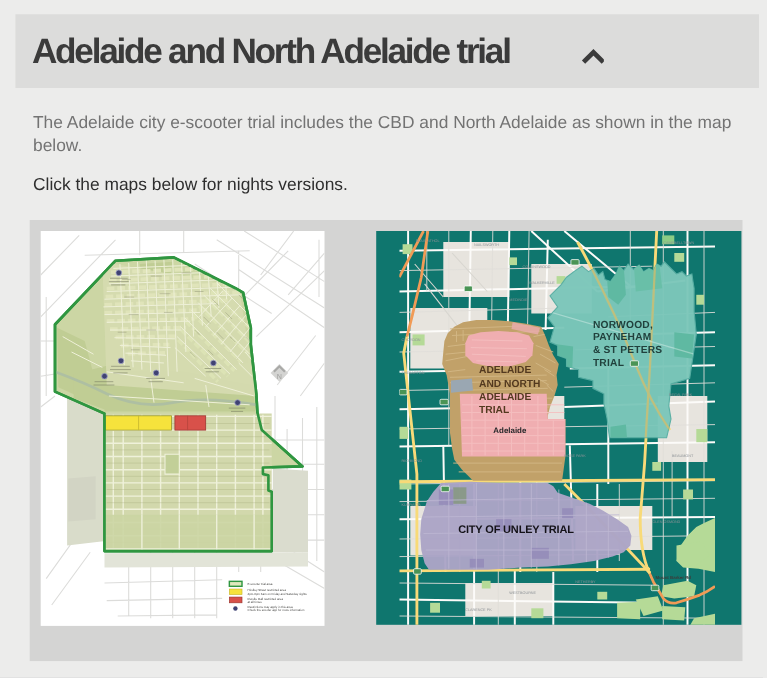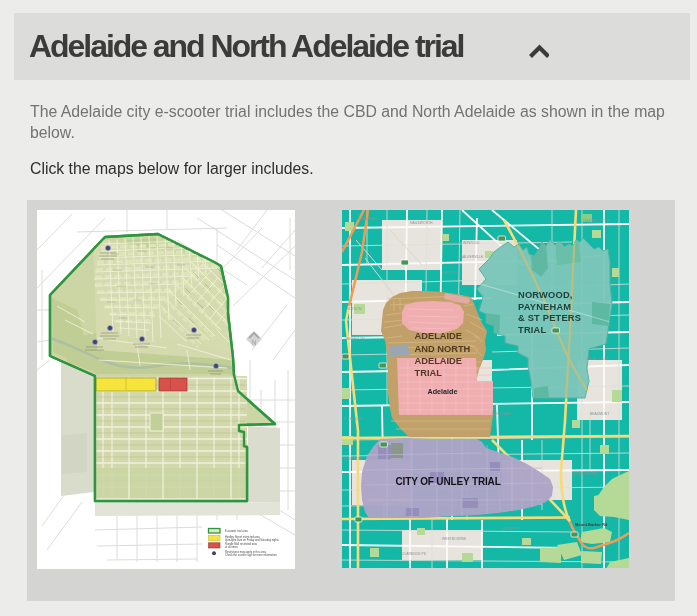--- a/index.html
+++ b/index.html
@@ -12,21 +12,21 @@
 <div class="abs" style="left:14px;top:13px;width:676px;height:67px;background:#dcdcdb;"></div>
 
 <div class="abs" style="left:29px;top:28px;font-size:32px;font-weight:bold;color:#3b3b3b;letter-spacing:-2.05px;">Adelaide and North Adelaide trial</div>
 
 <svg class="abs" style="left:529px;top:43px;" width="20" height="16" viewBox="0 0 20 16">
     <polyline points="3,12 10.5,4.5 18,12" fill="none" stroke="#3b3b3b" stroke-width="4.2" stroke-linecap="square"></polyline>
   </svg>
 
 <div class="abs" style="left:30px;top:101px;width:650px;font-size:15.8px;line-height:21px;color:#737373;">The Adelaide city e-scooter trial includes the CBD and North Adelaide as shown in the map below.</div>
 
-<div class="abs" style="left:30px;top:158px;width:650px;font-size:15.8px;line-height:21px;color:#2e2e2e;">Click the maps below for larger includes.</div>
+<div class="abs" style="left:30px;top:158px;width:650px;font-size:15.8px;line-height:21px;color:#2e2e2e;">Click the maps below for nights versions.</div>
 
 <div class="abs" style="left:27px;top:200px;width:648px;height:401px;background:#d4d4d3;"></div>
 
 <div class="abs" style="left:37px;top:210px;width:258px;height:359px;background:#ffffff;">
 <svg width="258" height="359" viewBox="0 0 258 359" style="display:block">
 
 <g stroke="#dcdcda" stroke-width="1" fill="none">
 <path d="M0,78 L68,8 M20,110 L95,30 M0,40 L35,4 M90,0 L90,22 M130,0 L130,20 M40,22 L190,18"></path>
 <path d="M160,8 L258,70 M185,0 L258,46 M140,30 L210,75 M230,0 L200,40 M258,20 L225,58 M250,95 L215,140 M258,120 L236,150 M180,35 L258,88 M258,36 L196,96 M225,18 L186,58 M180,18 L180,68 M253,8 L253,60"></path>
 <path d="M213,150 L213,215 M224,180 L224,292 M238,170 L238,292 M251,160 L251,300 M213,190 L258,190 M210,212 L258,212 M210,235 L258,235 M210,258 L258,258 M210,281 L258,281 M215,300 L258,325 M230,292 L258,310"></path>
@@ -134,21 +134,21 @@
 <text x="188" y="330.7">4pm-6pm 6am on Friday and Saturday nights</text>
 <text x="188" y="335">Rundle Mall restricted area</text>
 <text x="188" y="338.1">at all times</text>
 <text x="188" y="342.6">Restrictions may apply in this area</text>
 <text x="188" y="345.7">Check the scooter app for more information</text>
 </g>
 </g>
 </svg>
 </div>
 
-<div class="abs" style="left:342px;top:210px;width:287px;height:358px;background:#14b8a6;">
+<div class="abs" style="left:342px;top:210px;width:311px;height:358px;background:#0f766e;padding-left:21px;">
 <svg width="287" height="358" viewBox="0 0 287 358" style="display:block">
 
 <g fill="#e7e4de">
 <rect x="40" y="10" width="60" height="50"></rect>
         <rect x="120" y="30" width="55" height="45"></rect>
         <rect x="10" y="70" width="70" height="55"></rect>
         <rect x="90" y="150" width="60" height="50"></rect>
         <rect x="10" y="250" width="60" height="45"></rect>
         <rect x="160" y="250" width="70" height="40"></rect>
         <rect x="235" y="150" width="45" height="60"></rect>

